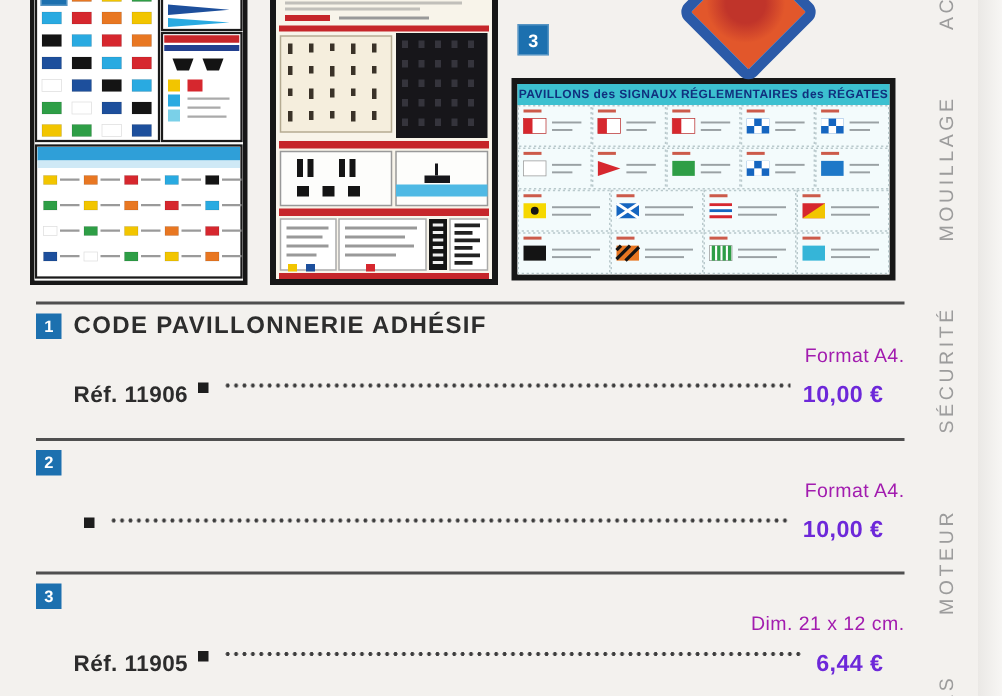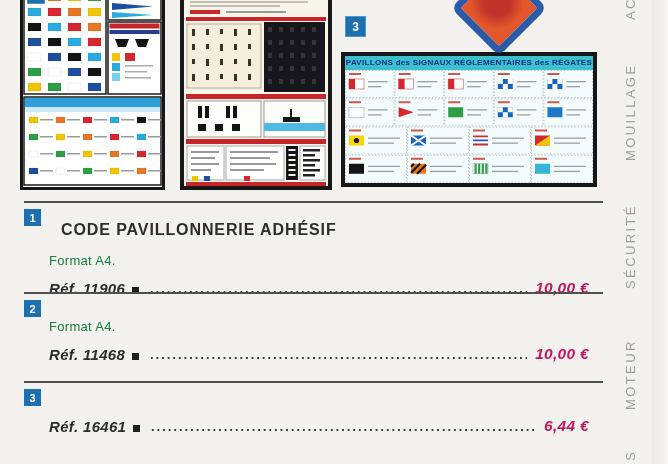--- a/index.html
+++ b/index.html
@@ -24,29 +24,29 @@
                 transform:rotate(45deg);border:7px solid #2b5aa8;border-radius:8px;
                 background:radial-gradient(circle at 40% 45%, #c0342a 0 30%, #e2572b 60%);}
 
   
   .products{position:absolute;left:24px;top:0;width:579px;}
   .product{position:absolute;left:0;right:0;border-top:2px solid #4f4f4f;}
   .product.p1{top:201px;}  .product.p2{top:292px;}  .product.p3{top:381px;}
   .prow-head{display:flex;align-items:flex-start;gap:8px;margin-top:5px;}
   .pbadge{flex:0 0 auto;width:17px;height:17px;margin-top:1px;display:flex;align-items:center;
           justify-content:center;color:#fff;font-size:11px;font-weight:bold;}
-  .ptitle{font-size:16px;font-weight:bold;letter-spacing:.9px;color:#2d2d2d;line-height:19px;margin:12px;}
-  .pdesc{margin:2px 0 0 25px;font-size:13px;color:#15803d;letter-spacing:.3px;}
-  .pref-row{display:flex;align-items:flex-end;margin:11px 14px 0 25px;font-style:italic;}
+  .ptitle{font-size:16px;font-weight:bold;letter-spacing:.9px;color:#2d2d2d;line-height:19px;margin:0;}
+  .pdesc{margin:2px 0 0 25px;font-size:13px;color:#a21caf;letter-spacing:.3px;text-align:right;}
+  .pref-row{display:flex;align-items:flex-start;margin:11px 14px 0 25px;}
   .pref{font-size:15px;font-weight:bold;color:#2c2c2c;letter-spacing:.3px;white-space:nowrap;}
   .sq{display:inline-block;width:7px;height:7px;background:#1d1d1d;margin:0 0 3px 7px;}
   .dots{flex:1 1 auto;height:4px;margin:0 8px 3px 10px;background-image:
         radial-gradient(circle,#3c3c3c 1.15px,transparent 1.45px);
         background-size:5.6px 4px;background-repeat:repeat-x;background-position:0 60%;}
-  .pprice{font-size:15.5px;font-weight:bold;color:#be185d;letter-spacing:.3px;white-space:nowrap;}
+  .pprice{font-size:15.5px;font-weight:bold;color:#6d28d9;letter-spacing:.3px;white-space:nowrap;}
 
   
   .vlabel{position:absolute;left:621px;width:20px;writing-mode:vertical-rl;transform:rotate(180deg);
           font-size:13px;letter-spacing:2.4px;color:#9c9c9c;line-height:20px;white-space:nowrap;
           overflow:hidden;}
   .v-accastillage{top:-145px;height:165px;}
   .v-mouillage{top:55px;height:106px;}
   .v-securite{top:199px;height:90px;}
   .v-moteur{top:330px;height:80px;}
   .v-accessoires{top:440px;height:130px;}
@@ -410,33 +410,33 @@
         <span class="pprice">10,00 €</span>
       </div>
     </div>
 
     <div class="product p2">
       <div class="prow-head">
         <div class="pbadge" style="background-color: rgb(28, 112, 175);">2</div>
       </div>
       <div class="pdesc">Format A4.</div>
       <div class="pref-row">
-        <span class="pref">Réf. 11468</span>
         <span class="sq"></span>
         <span class="dots"></span>
         <span class="pprice">10,00 €</span>
       </div>
     </div>
 
     <div class="product p3">
       <div class="prow-head">
         <div class="pbadge" style="background-color: rgb(28, 112, 175);">3</div>
       </div>
+      <div class="pdesc">Dim. 21 x 12 cm.</div>
       <div class="pref-row">
-        <span class="pref">Réf. 16461</span>
+        <span class="pref">Réf. 11905</span>
         <span class="sq"></span>
         <span class="dots"></span>
         <span class="pprice">6,44 €</span>
       </div>
     </div>
   </div>
 
   <div class="vlabel v-accastillage">ACCASTILLAGE</div>
   <div class="vlabel v-mouillage">MOUILLAGE</div>
   <div class="vlabel v-securite">SÉCURITÉ</div>

